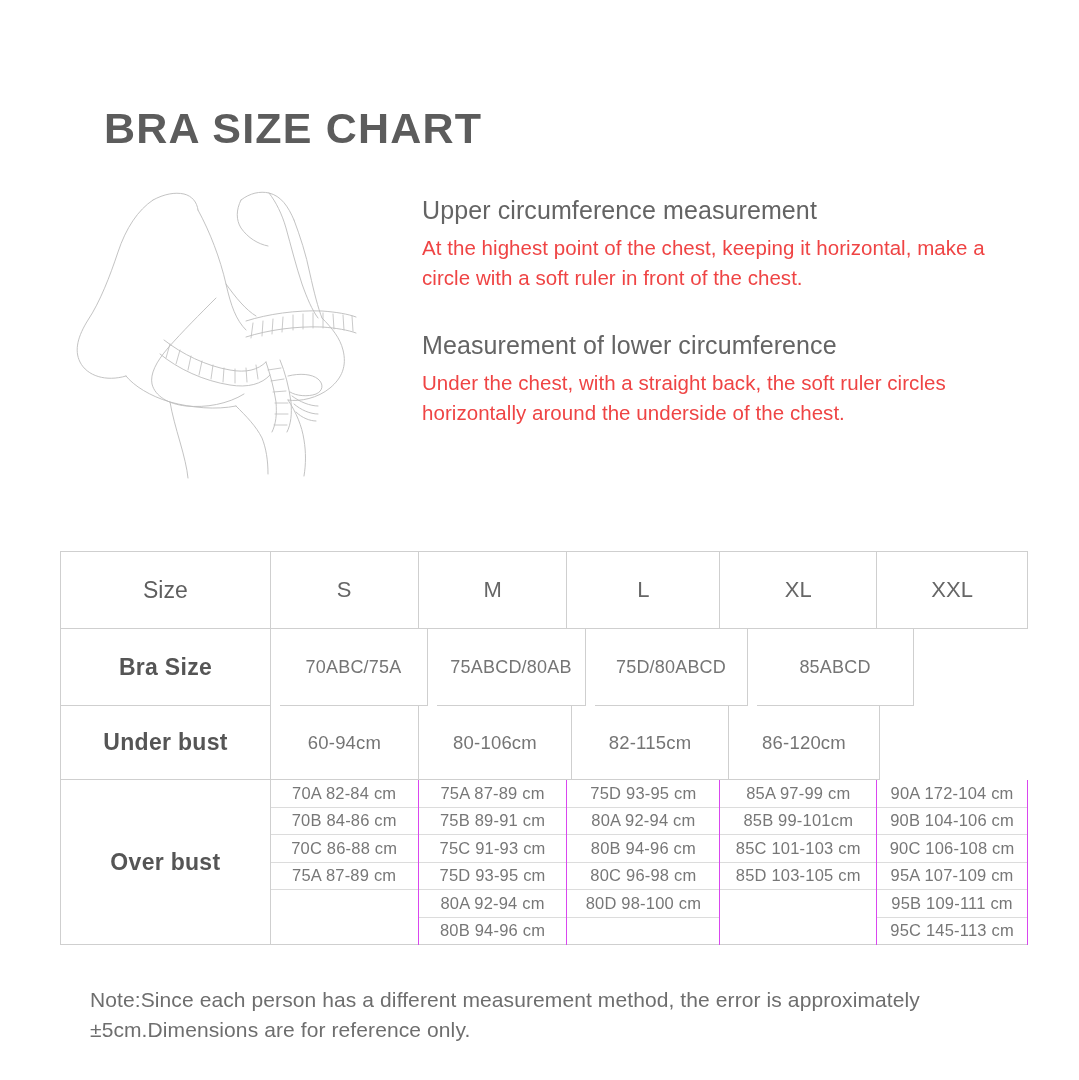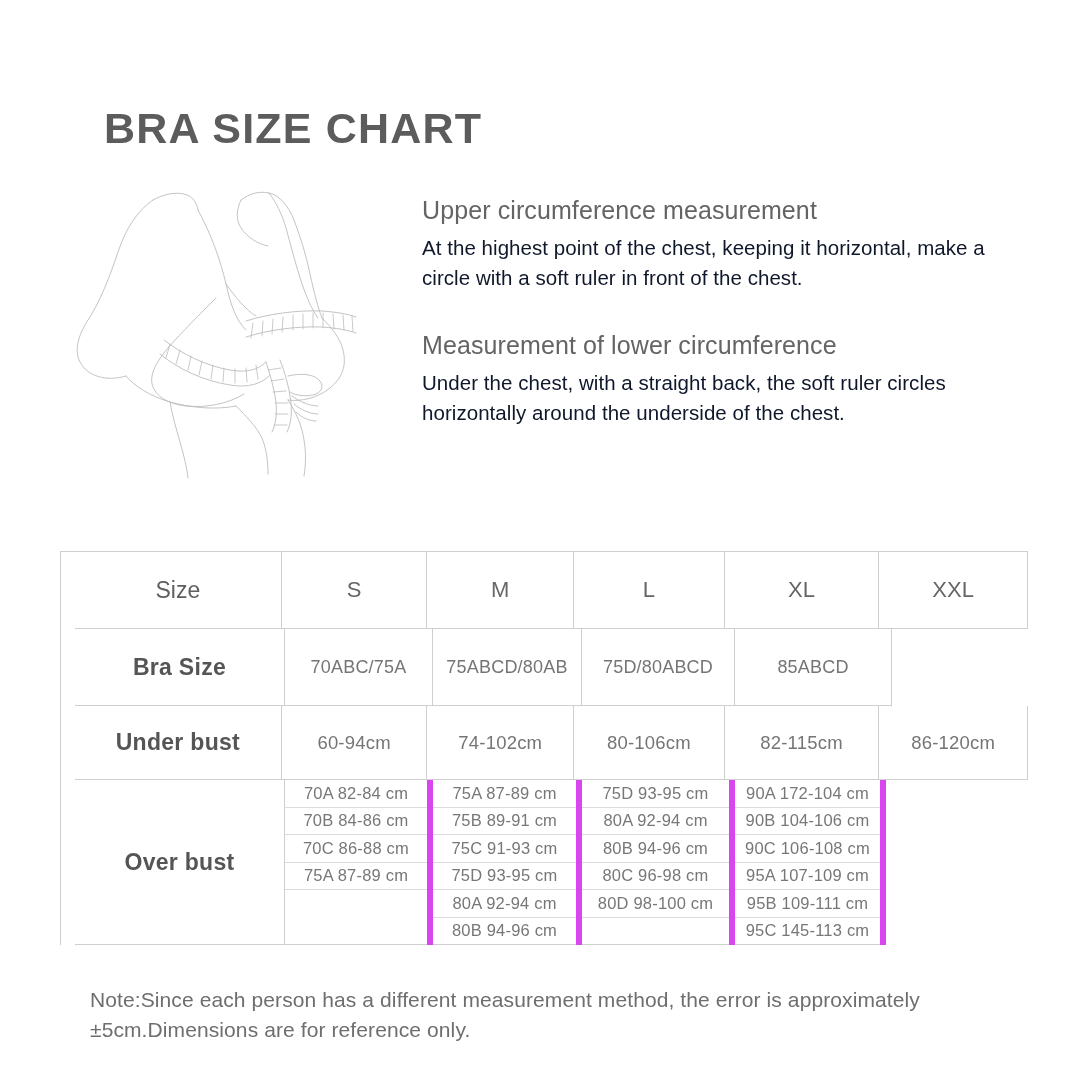--- a/index.html
+++ b/index.html
@@ -54,34 +54,33 @@
   .block-head {
     font-size: 25px;
     font-weight: normal;
     color: #646464;
     line-height: 1.28;
     margin-bottom: 7px;
     letter-spacing: 0.1px;
   }
   .block-body {
     font-size: 20.5px;
-    color: #0f172a;
+    color: #ef4444;
     line-height: 1.46;
     letter-spacing: 0.05px;
   }
 
   
   #table {
     position: absolute;
     left: 60px;
     top: 551px;
     width: 968px;
     border-top: 1px solid #cfcfcf;
     border-left: 1px solid #cfcfcf;
-    padding-left: 14px;
   }
   .trow { display: flex; width: 100%; }
   .tcell {
     border-right: 1px solid #cfcfcf;
     border-bottom: 1px solid #cfcfcf;
     display: flex;
     align-items: center;
     justify-content: center;
     text-align: center;
     color: #757575;
@@ -97,42 +96,42 @@
 
   .rowlabel {
     color: #555555;
     font-size: 23px;
     font-weight: bold;
     letter-spacing: 0.3px;
   }
   .hdr { height: 77px; font-size: 22px; color: #666; }
   .hdr-size { font-size: 23px; color: #5f5f5f; font-weight: normal; }
 
-  .r-bra { height: 77px; }
+  .r-bra { height: 77px; gap: 9px; }
   .r-bra .val { font-size: 18px; letter-spacing: 0.2px; }
 
   .r-under { height: 74px; }
   .r-under .val { font-size: 18.5px; letter-spacing: 0.2px; }
 
   
   #overbust {
     display: flex;
     width: 100%;
   }
   #overbust-label {
     width: 210px;
     height: 165px;
     border-right: 1px solid #cfcfcf;
     border-bottom: 1px solid #cfcfcf;
     display: flex;
     align-items: center;
     justify-content: center;
   }
   .ob-col {
-    border-right: 6px solid #d946ef;
+    border-right: 1px solid #d946ef;
     display: flex;
     flex-direction: column;
     height: 165px;
   }
   .ob-cell {
     height: 27.5px;
     display: flex;
     align-items: center;
     justify-content: center;
     font-size: 16.5px;
@@ -271,21 +270,20 @@
       <div class="tcell c0 rowlabel">Bra Size</div>
       <div class="tcell c1 val">70ABC/75A</div>
       <div class="tcell c2 val">75ABCD/80AB</div>
       <div class="tcell c3 val">75D/80ABCD</div>
       <div class="tcell c4 val">85ABCD</div>
     </div>
 
     <div class="trow r-under">
       <div class="tcell c0 rowlabel">Under bust</div>
       <div class="tcell c1 val">60-94cm</div>
-      <div class="tcell c2 val">74-102cm</div>
       <div class="tcell c3 val">80-106cm</div>
       <div class="tcell c4 val">82-115cm</div>
       <div class="tcell c5 val">86-120cm</div>
     </div>
 
     <div id="overbust">
       <div id="overbust-label">
         <span class="rowlabel">Over bust</span>
       </div>
       <div class="ob-col c1">
@@ -304,20 +302,27 @@
           <div class="ob-cell">80B 94-96 cm</div>
         </div>
       <div class="ob-col c3">
           <div class="ob-cell">75D 93-95 cm</div>
           <div class="ob-cell">80A 92-94 cm</div>
           <div class="ob-cell">80B 94-96 cm</div>
           <div class="ob-cell">80C 96-98 cm</div>
           <div class="ob-cell">80D 98-100 cm</div>
           <div class="ob-filler"></div>
         </div>
+      <div class="ob-col c4">
+          <div class="ob-cell">85A 97-99 cm</div>
+          <div class="ob-cell">85B 99-101cm</div>
+          <div class="ob-cell">85C 101-103 cm</div>
+          <div class="ob-cell">85D 103-105 cm</div>
+          <div class="ob-filler"></div>
+        </div>
       <div class="ob-col c5">
           <div class="ob-cell">90A 172-104 cm</div>
           <div class="ob-cell">90B 104-106 cm</div>
           <div class="ob-cell">90C 106-108 cm</div>
           <div class="ob-cell">95A 107-109 cm</div>
           <div class="ob-cell">95B 109-111 cm</div>
           <div class="ob-cell">95C 145-113 cm</div>
         </div>
     </div>
 

